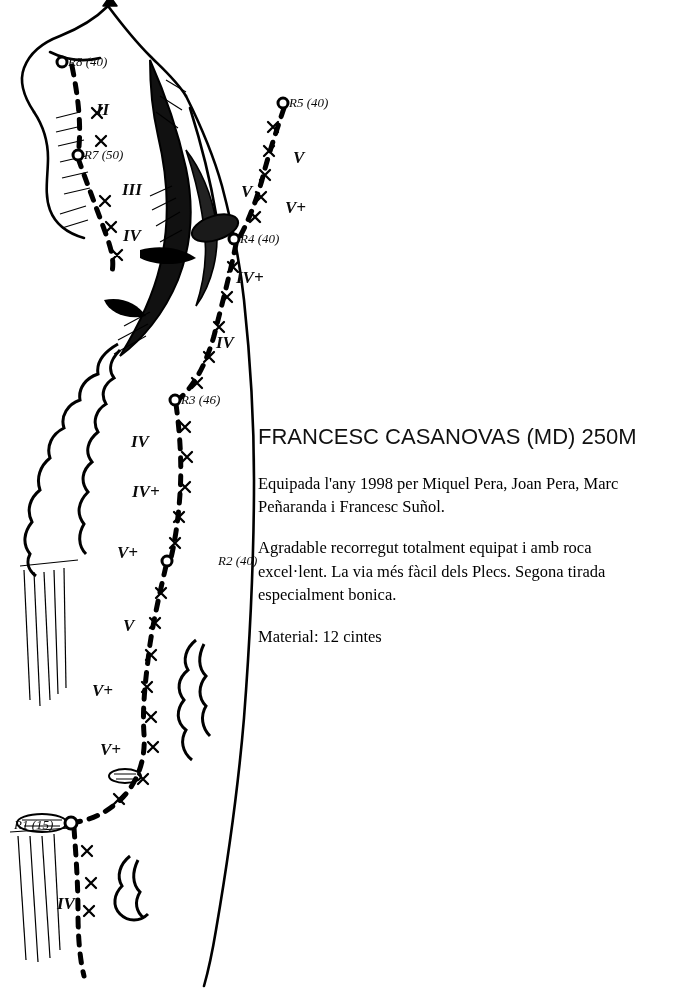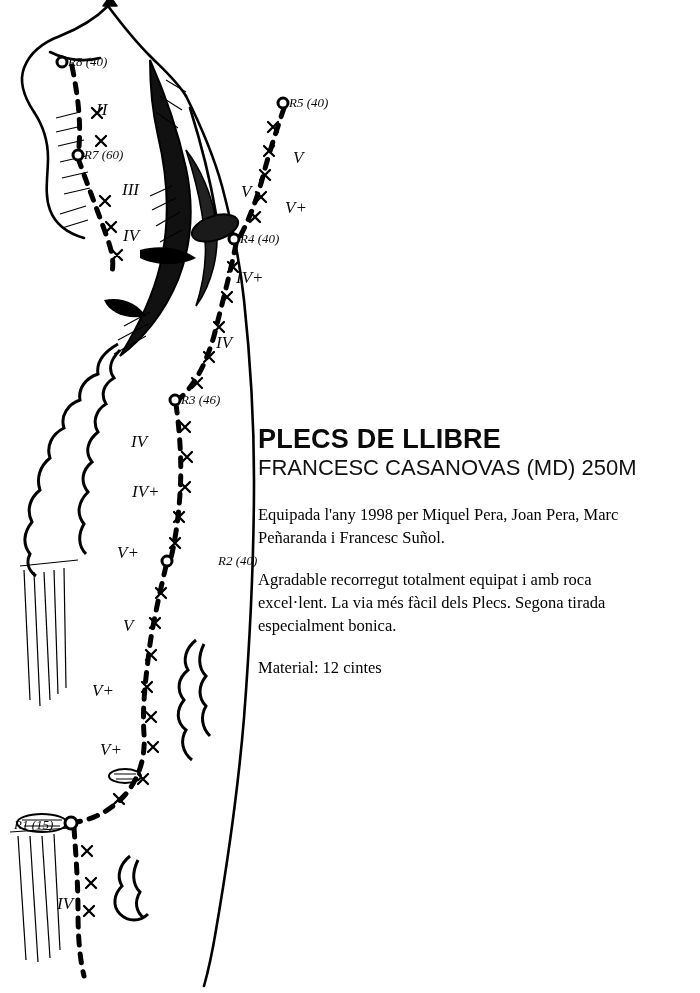--- a/index.html
+++ b/index.html
@@ -60,21 +60,21 @@
     color: #000000;
     max-width: 400px;
   }
   .para:last-child { margin-bottom: 0; }
 
   
   .grade {
     position: absolute;
     font-family: "Liberation Serif", serif;
     font-style: italic;
-    font-weight: normal;
+    font-weight: bold;
     font-size: 17px;
     color: #0a0a0a;
     white-space: nowrap;
   }
   .belay-lbl {
     position: absolute;
     font-family: "Liberation Serif", serif;
     font-style: italic;
     font-size: 13px;
     color: #0a0a0a;
@@ -281,21 +281,21 @@
       <circle cx="78" cy="155" r="5"></circle>
       <circle cx="283" cy="103" r="5"></circle>
       <circle cx="234" cy="239" r="5"></circle>
       <circle cx="175" cy="400" r="5"></circle>
       <circle cx="167" cy="561" r="5"></circle>
       <circle cx="71" cy="823" r="6"></circle>
     </g>
   </svg>
 
   <div class="belay-lbl" style="left:68px; top:54px;">R8 (40)</div>
-  <div class="belay-lbl" style="left:84px; top:147px;">R7 (60)</div>
+  <div class="belay-lbl" style="left:84px; top:147px;">R7 (50)</div>
   <div class="belay-lbl" style="left:289px; top:95px;">R5 (40)</div>
   <div class="belay-lbl" style="left:240px; top:231px;">R4 (40)</div>
   <div class="belay-lbl" style="left:181px; top:392px;">R3 (46)</div>
   <div class="belay-lbl" style="left:173px; top:553px;padding-left:45px;">R2 (40)</div>
   <div class="belay-lbl" style="left:14px; top:817px;">R1 (15)</div>
 
   <div class="grade" style="left:96px;  top:100px;">II</div>
   <div class="grade" style="left:122px; top:180px;">III</div>
   <div class="grade" style="left:123px; top:226px;">IV</div>
   <div class="grade" style="left:293px; top:148px;">V</div>
@@ -306,18 +306,17 @@
   <div class="grade" style="left:131px; top:432px;">IV</div>
   <div class="grade" style="left:132px; top:482px;">IV+</div>
   <div class="grade" style="left:117px; top:543px;">V+</div>
   <div class="grade" style="left:123px; top:616px;">V</div>
   <div class="grade" style="left:92px;  top:681px;">V+</div>
   <div class="grade" style="left:100px; top:740px;">V+</div>
   <div class="grade" style="left:57px;  top:894px;">IV</div>
 </div>
 
 <div class="text-block">
-  <h1 class="route-title">PLECS DE LLIBRE</h1>
   <h2 class="route-subtitle">FRANCESC CASANOVAS (MD) 250M</h2>
   <p class="para">Equipada l'any 1998 per Miquel Pera, Joan Pera, Marc Peñaranda i Francesc Suñol.</p>
   <p class="para">Agradable recorregut totalment equipat i amb roca excel·lent. La via més fàcil dels Plecs. Segona tirada especialment bonica.</p>
   <p class="para">Material: 12 cintes</p>
 </div>
 
 </body></html>

